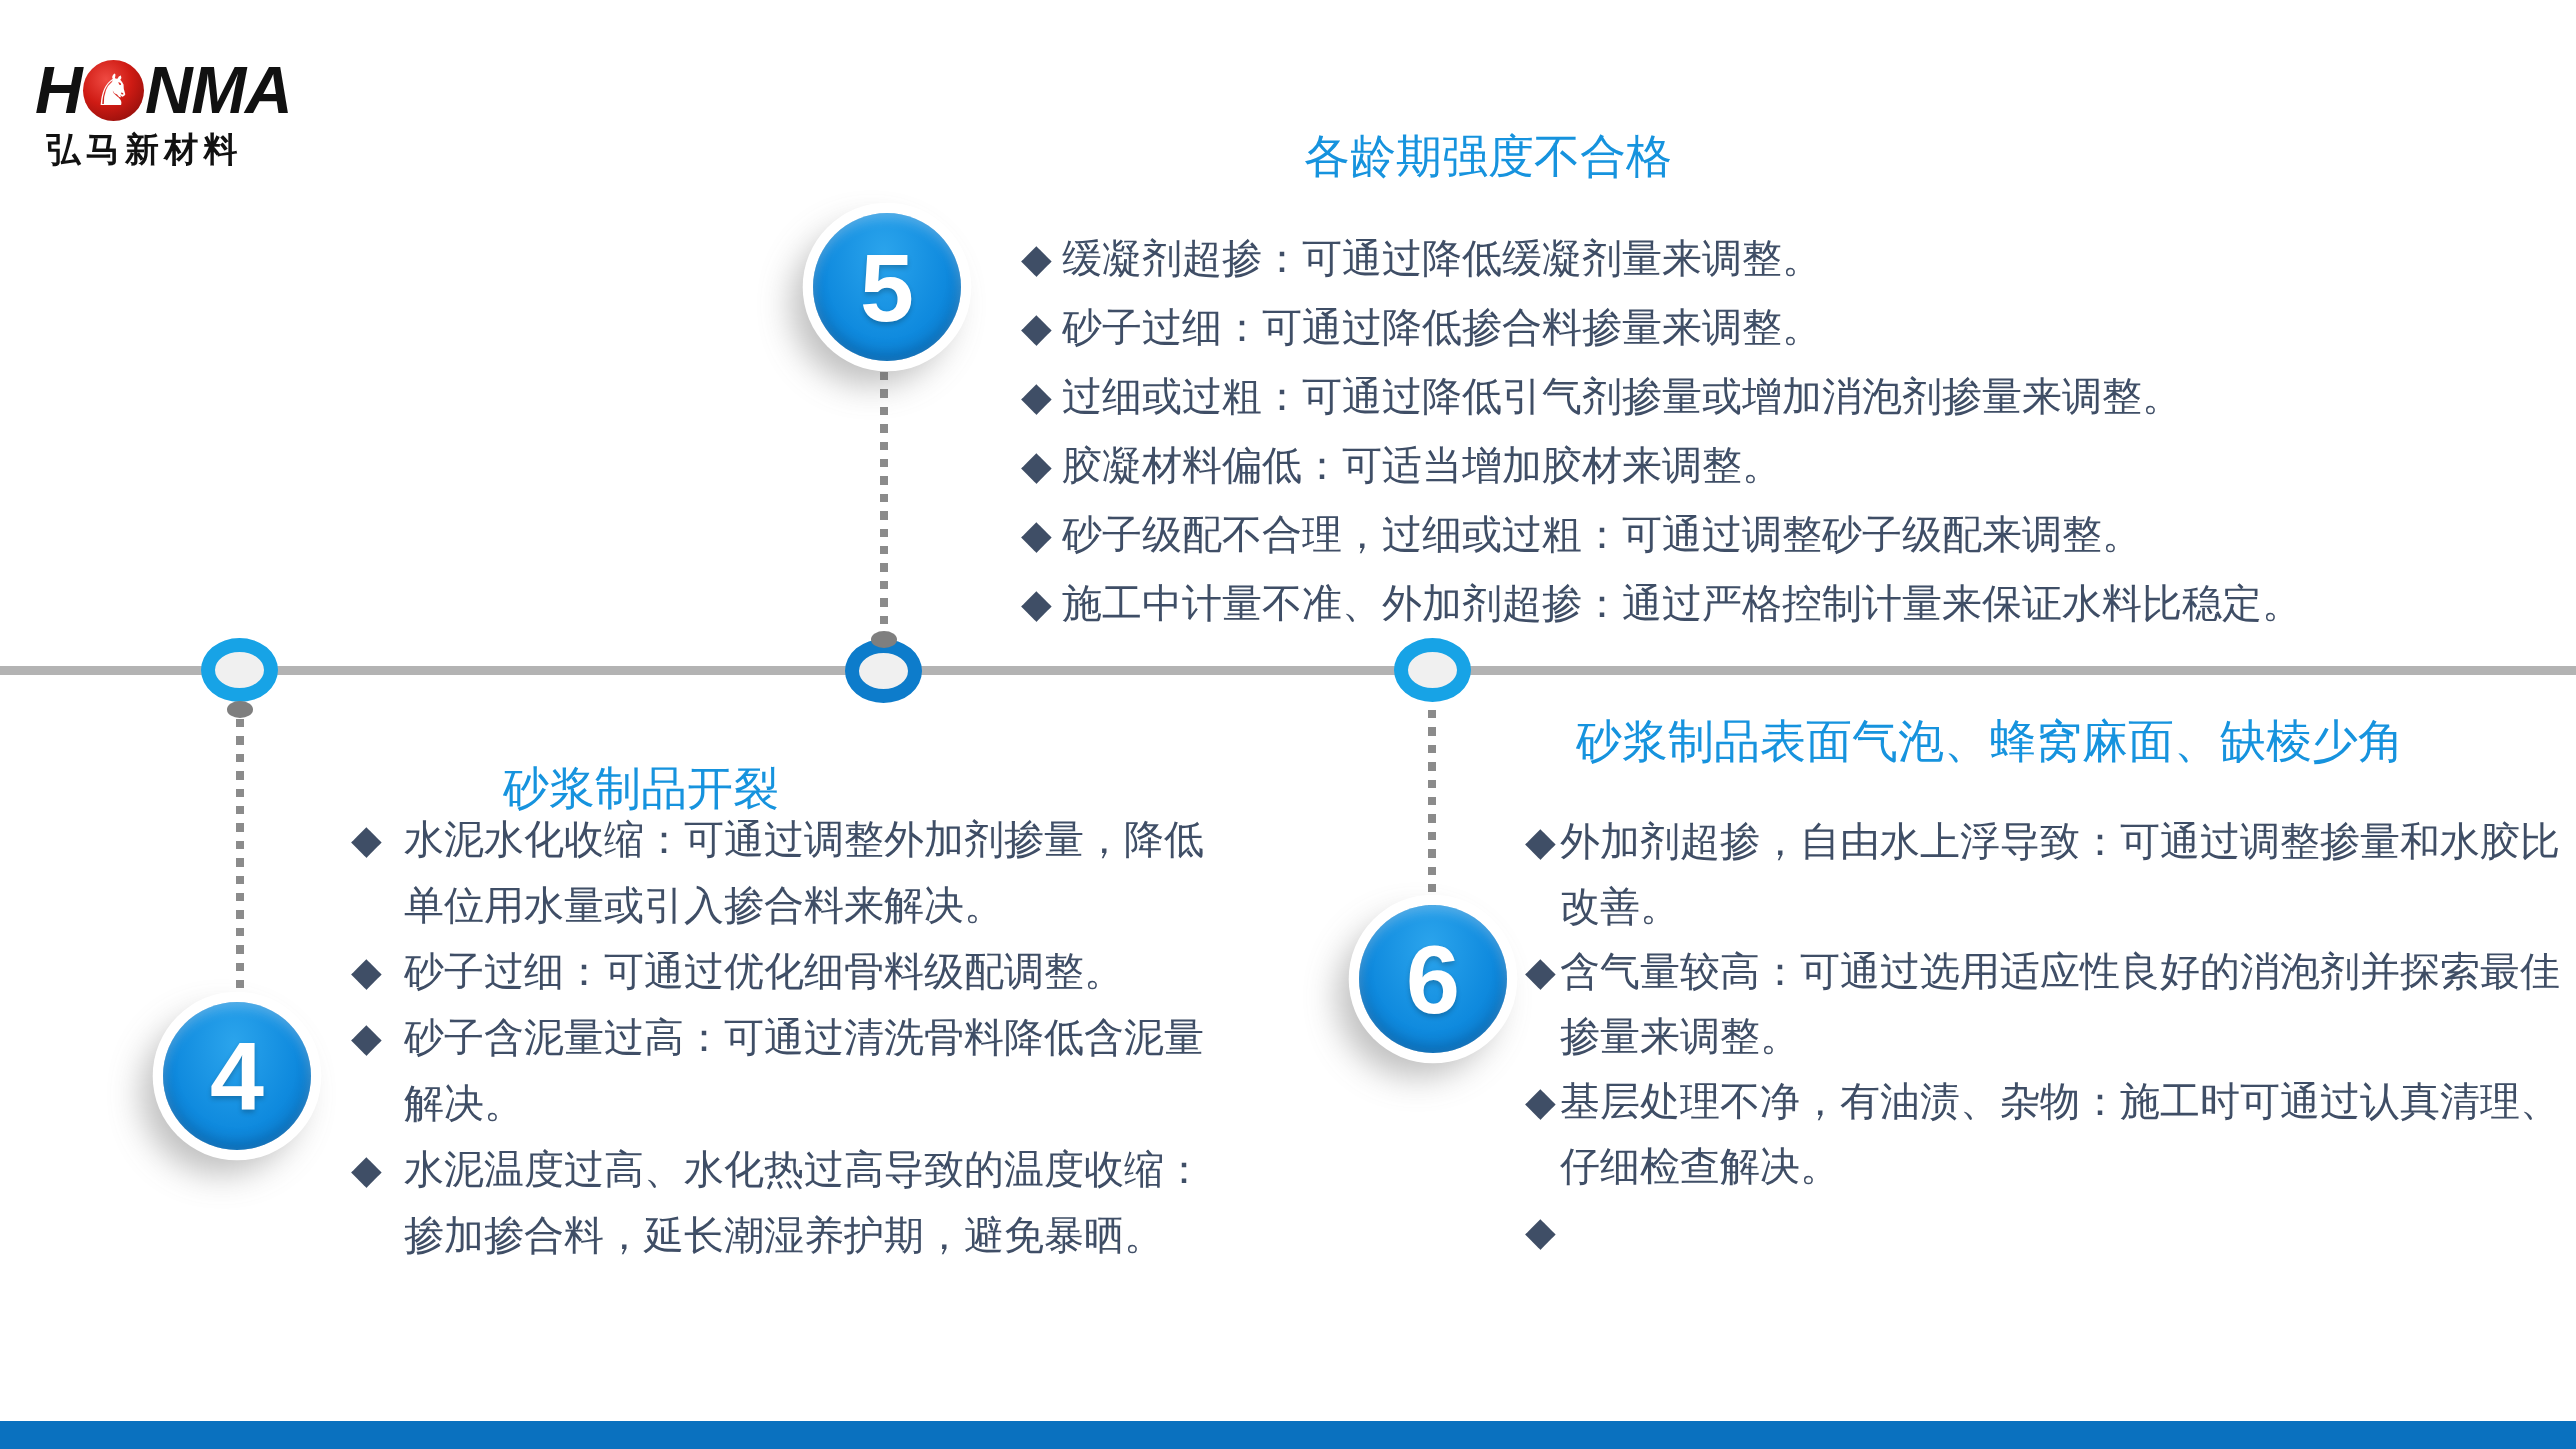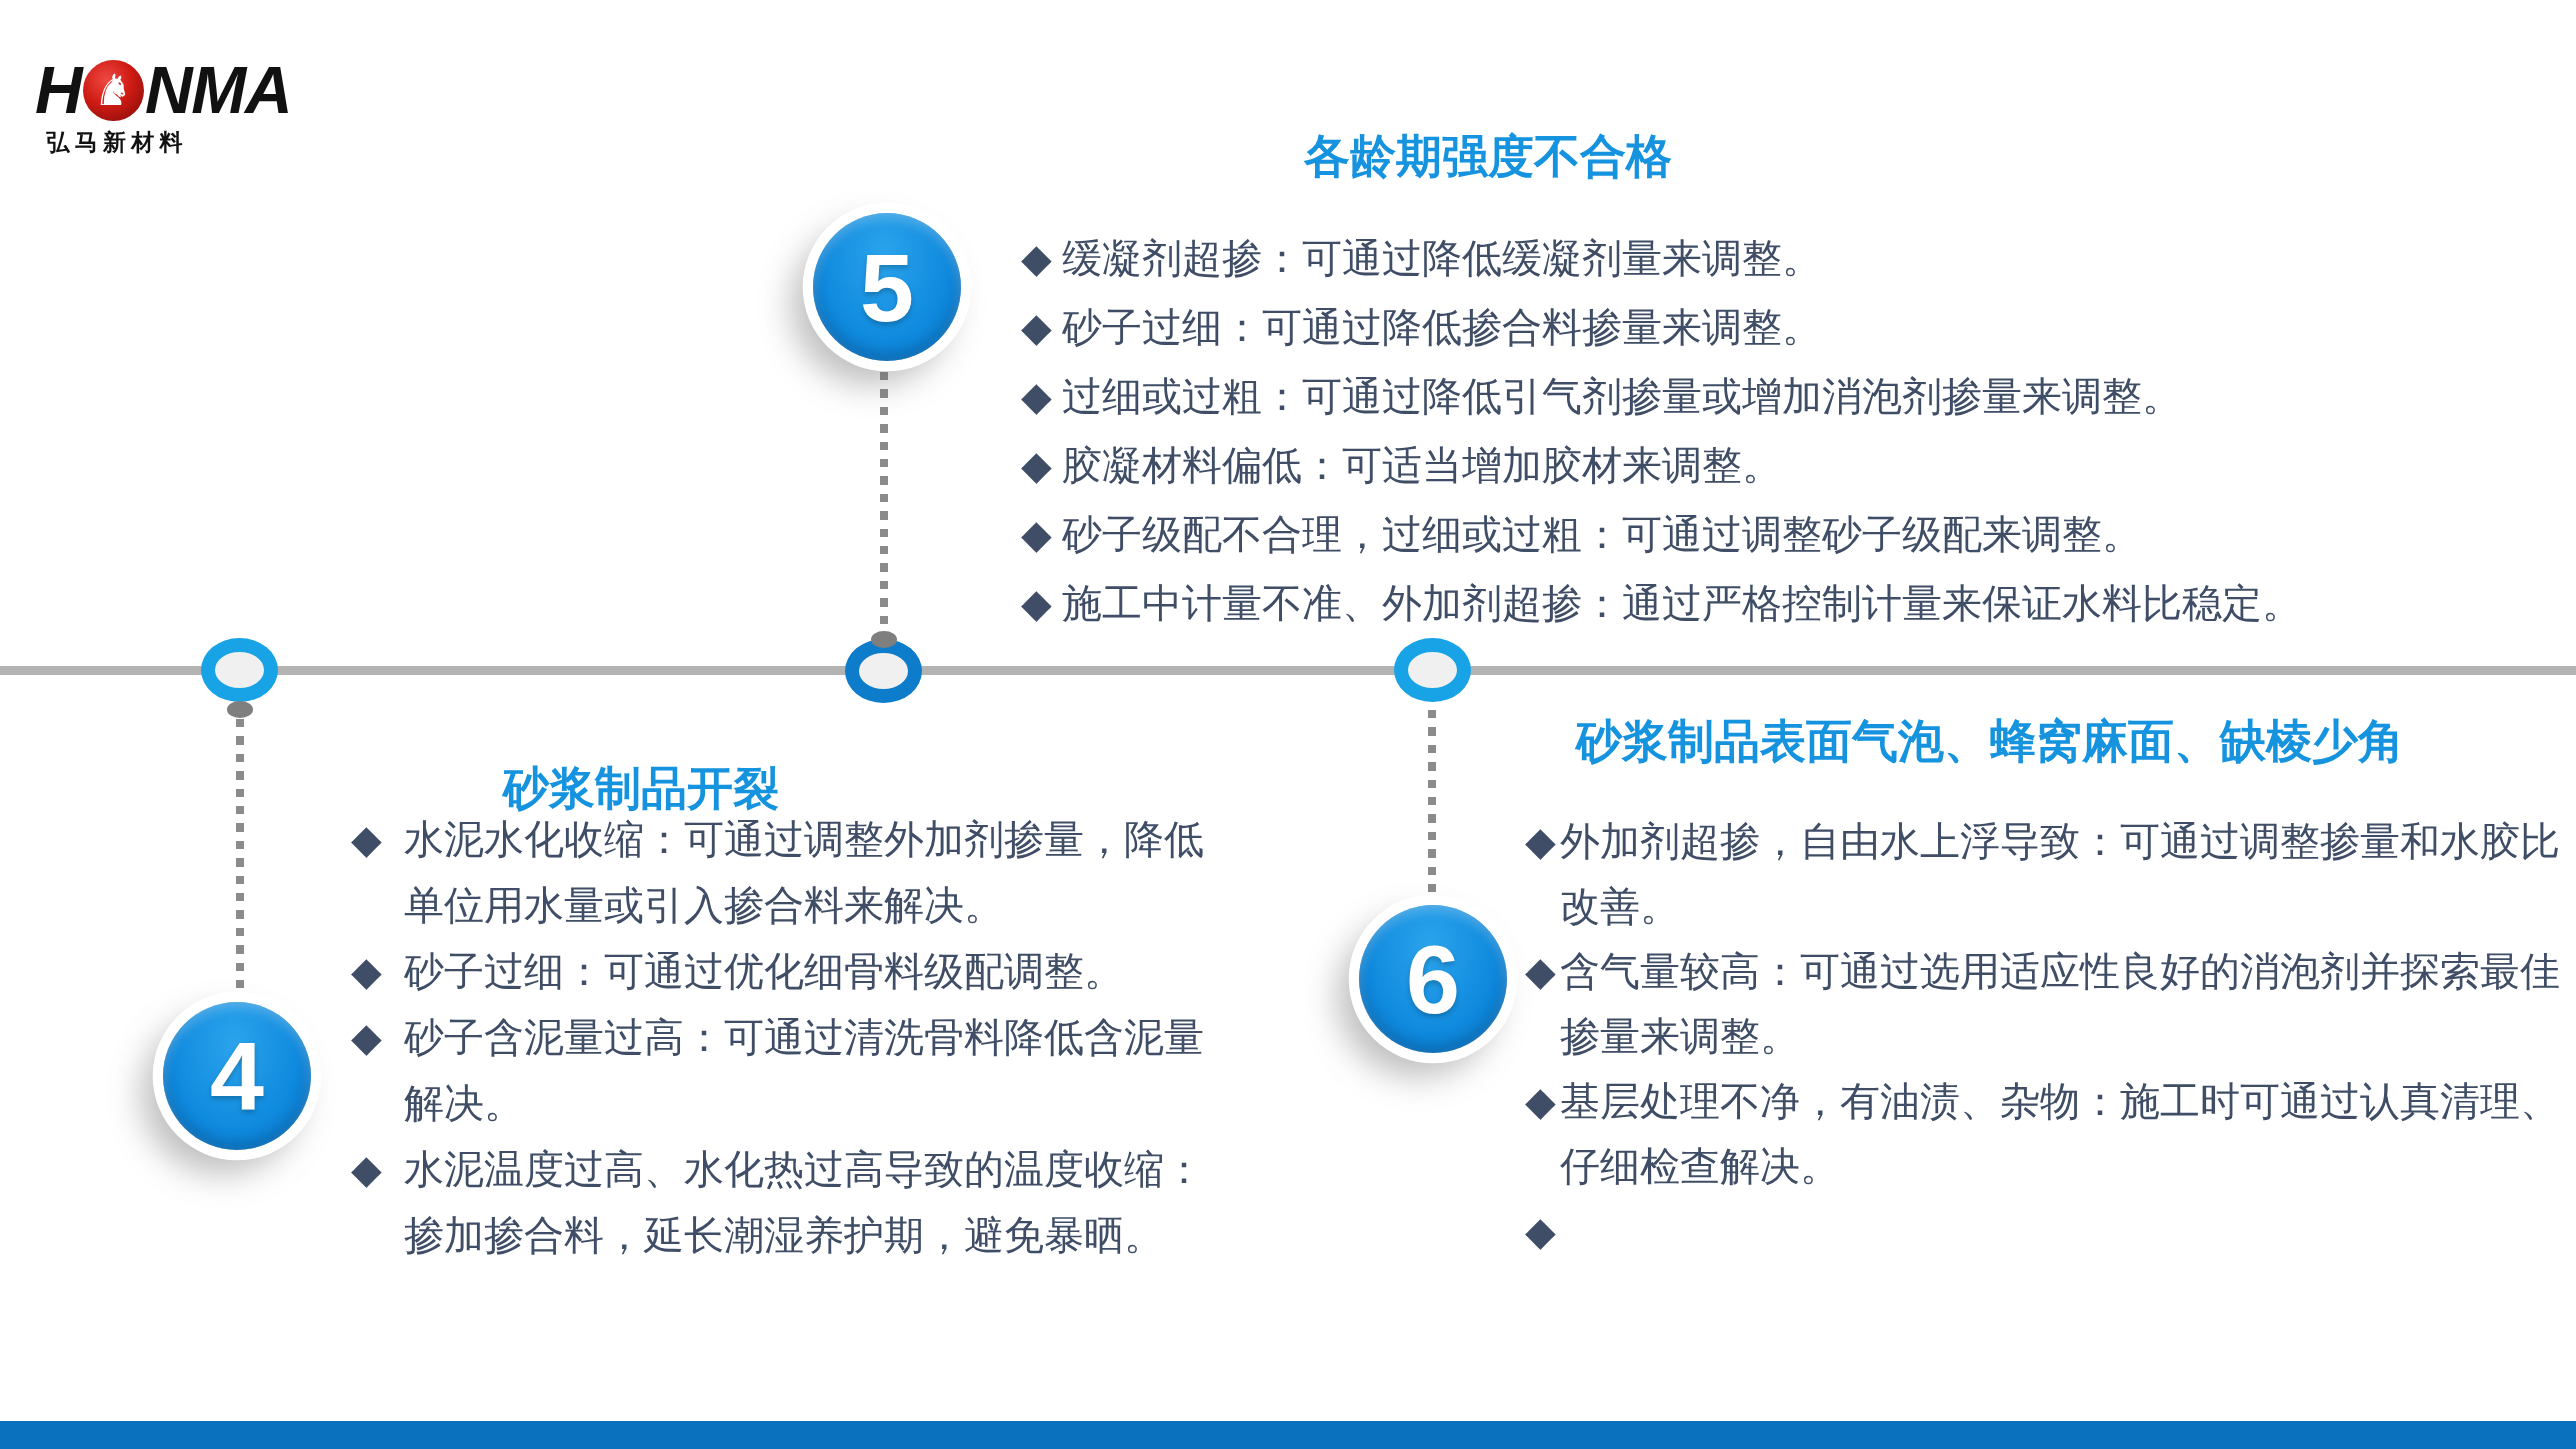--- a/index.html
+++ b/index.html
@@ -10,21 +10,21 @@
 
   
   .logo{position:absolute;left:35px;top:57px;}
   .brand{display:flex;align-items:center;font-style:italic;font-weight:900;
          font-size:66px;color:#111111;letter-spacing:-1.3px;line-height:1;}
   .ocircle{display:inline-flex;align-items:center;justify-content:center;
            width:61px;height:61px;border-radius:50%;margin:0 1.3px;
            background:radial-gradient(circle at 38% 32%,#ef4a42 0%,#cf1b14 45%,#7c0a08 100%);}
   .horse{display:inline-block;color:#ffffff;font-size:43px;font-style:normal;
          transform:scaleX(-1);line-height:1;}
-  .sub{margin-top:3.9px;margin-left:11.6px;font-weight:900;font-size:23px;color:#111111;letter-spacing:5.2px;}
+  .sub{margin-top:3.9px;margin-left:11.6px;font-weight:900;font-size:34px;color:#111111;letter-spacing:5.2px;}
 
   
   .timeline{position:absolute;left:0;top:666px;width:2576px;height:9px;background:#b3b3b3;}
   .node{position:absolute;width:77px;height:64px;border-radius:50%;
         background:#f0f0f0;box-sizing:border-box;}
   .node.light{border:14px solid #17a3e6;}
   .node.dark{border:14px solid #0d7ccb;}
   .n4{left:201px;top:638px;}
   .n5{left:845px;top:639px;}
   .n6{left:1394px;top:638px;}
@@ -48,21 +48,21 @@
          box-shadow:0 0 0 10.3px #ffffff,
                     inset 0 5.2px 11.6px rgba(255,255,255,.28),
                     inset 0 -7.7px 14px rgba(0,40,85,.28),
                     -15.5px 18px 32px 6.4px rgba(105,105,105,.42);
          text-shadow:0 2.6px 5.2px rgba(0,0,0,.22);}
   .b5{left:813px;top:213px;}
   .b4{left:163px;top:1002px;}
   .b6{left:1359px;top:905px;}
 
   
-  .stitle{position:absolute;font-weight:700;font-size:46px;color:#1693de;
+  .stitle{position:absolute;font-weight:400;font-size:46px;color:#1693de;
           text-align:center;line-height:1.2;}
   .t5{left:1224px;top:129px;width:528px;}
   .t4{left:448px;top:761px;width:386px;}
   .t6{left:1539px;top:714px;width:902px;}
 
   
   .bullets{position:absolute;list-style:none;margin:0;padding:0;color:#3f4e66;font-size:40px;}
   .bullets li{position:relative;}
   .bullets .bm{position:absolute;left:0;top:0;}
   .ls5{left:1021px;top:224px;width:1404px;line-height:69px;}

